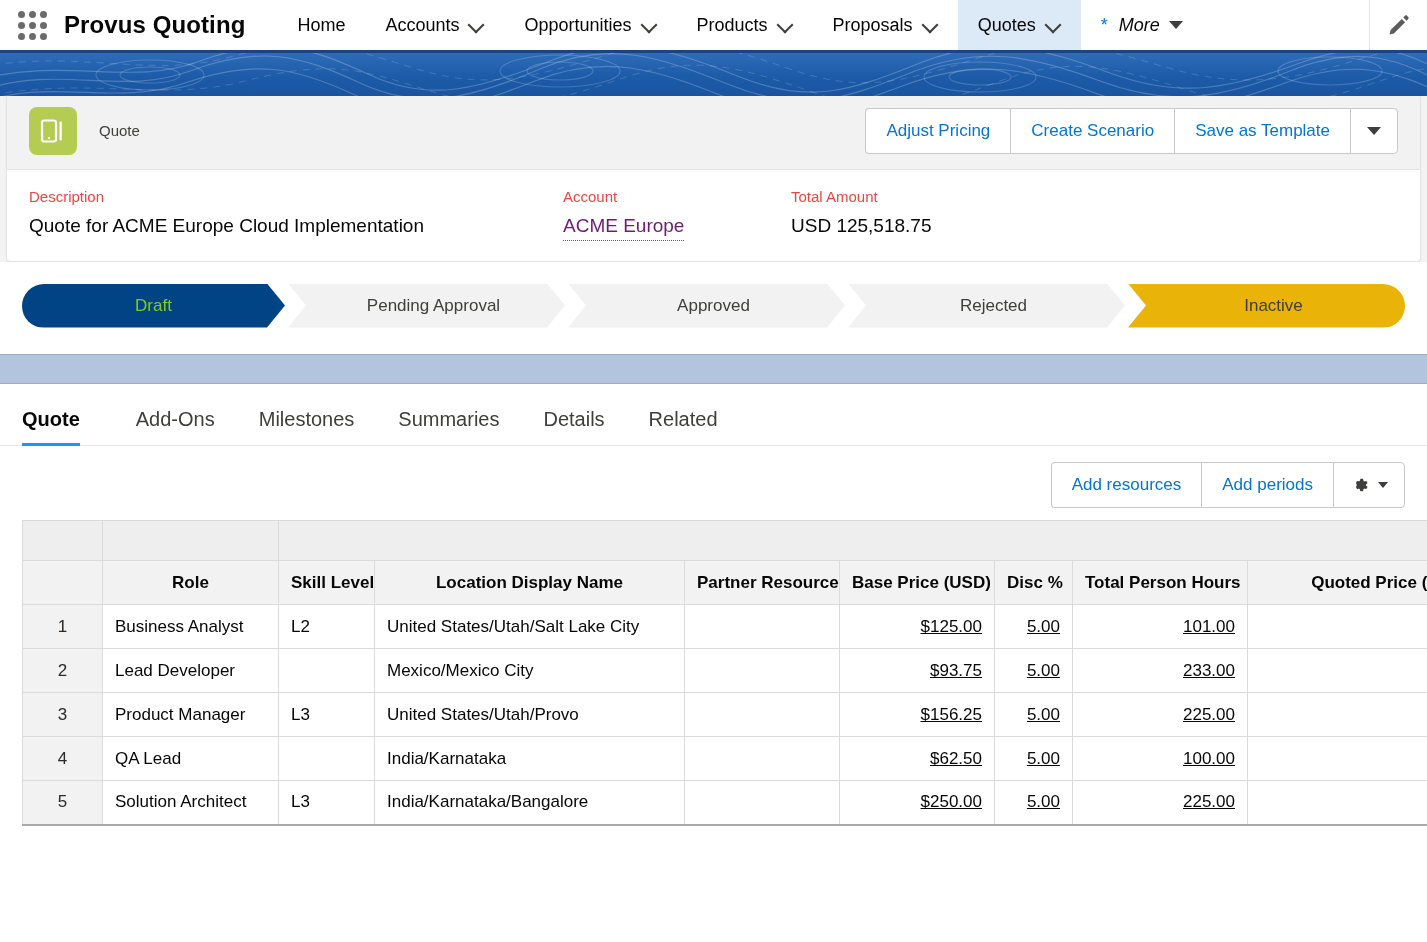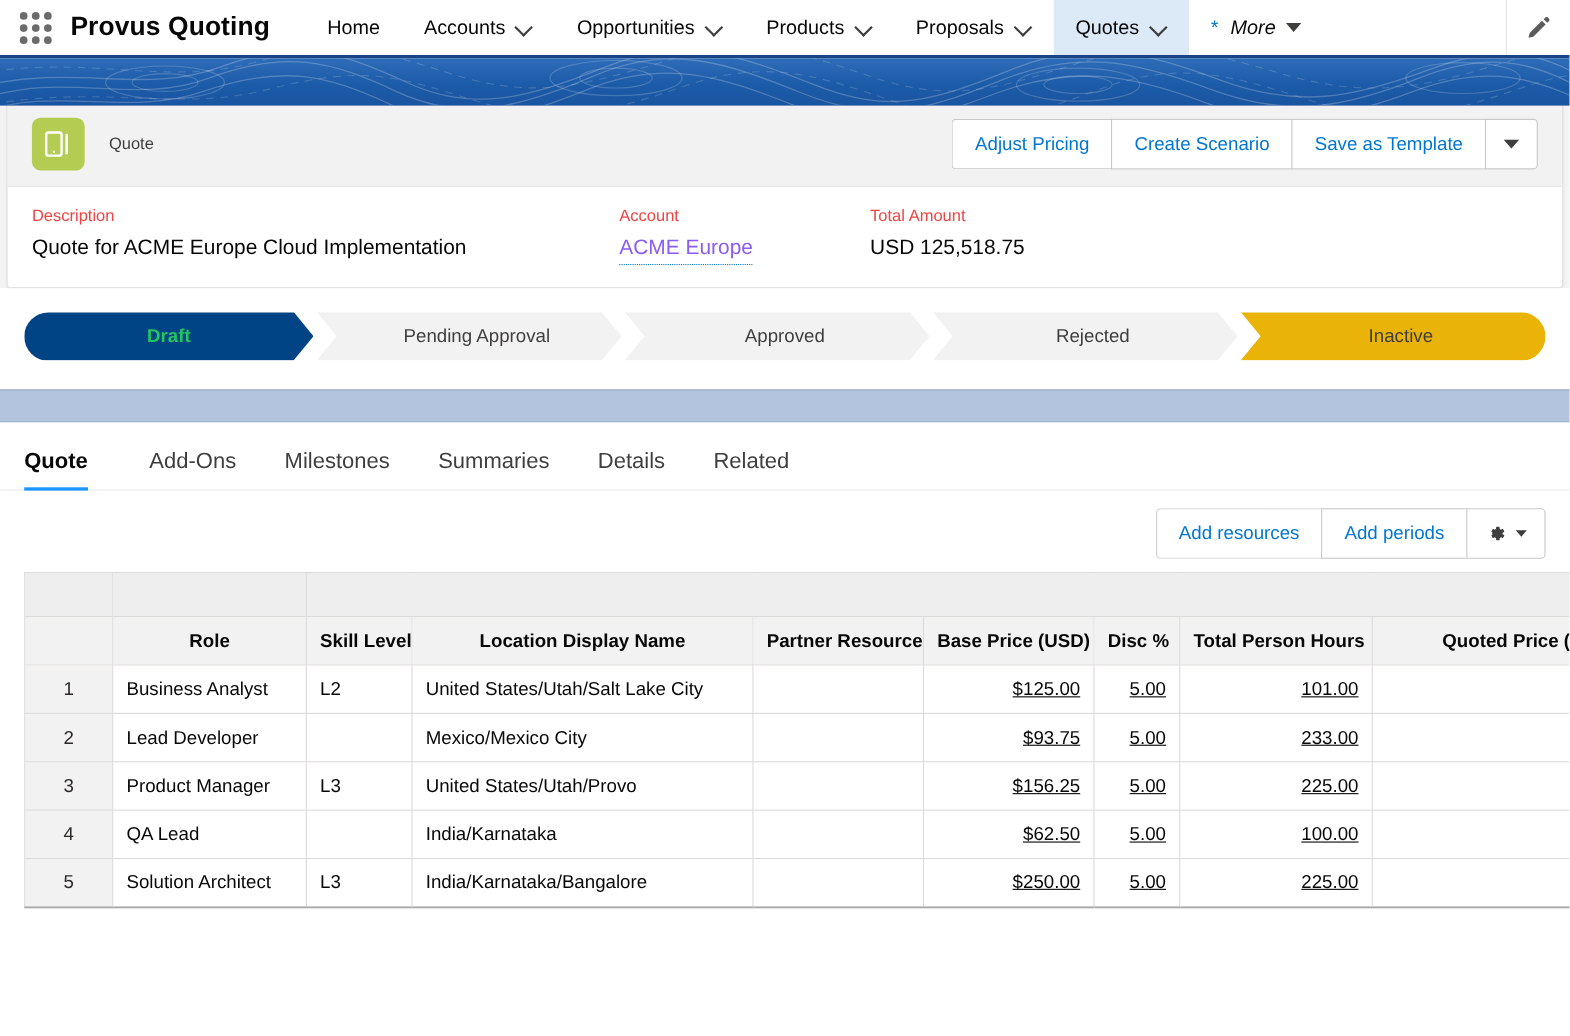--- a/index.html
+++ b/index.html
@@ -150,21 +150,21 @@
   }
 
   .record-fields {
     display: flex;
     padding: 16px 22px 20px 22px;
   }
   .field { padding-right: 18px; }
   .field-label { font-size: 15px; color: #ef4444; line-height: 1.4; }
   .field-value { font-size: 19px; color: #080707; margin-top: 6px; line-height: 1.4; }
   .field-value.link {
-    color: #8b5cf6;
+    color: #701a75;
     border-bottom: 1px dotted #0176d3;
     display: inline-block;
     cursor: pointer;
   }
   .f-desc { width: 534px; }
   .f-acct { width: 228px; }
   .f-total { width: 244px; }
   .f-adj { width: 260px; }
 
   
@@ -194,22 +194,22 @@
     clip-path: polygon(0 0, calc(100% - 18px) 0, 100% 50%, calc(100% - 18px) 100%, 0 100%);
     padding-left: 0;
   }
   .path-stage:last-child {
     border-radius: 0 22px 22px 0;
     clip-path: polygon(0 0, 100% 0, 100% 100%, 0 100%, 18px 50%);
     margin-right: 0;
   }
   .path-stage.current {
     background: #014486;
-    color: #22c55e;
-    font-weight: bold;
+    color: #84cc16;
+    font-weight: normal;
   }
   .path-stage.inactive { background: #eab308; color: #3e3e3c; }
 
   
   .blue-divider {
     height: 30px;
     background: #b3c5de;
     border-top: 1px solid #9aabc4;
     border-bottom: 1px solid #9aabc4;
   }

